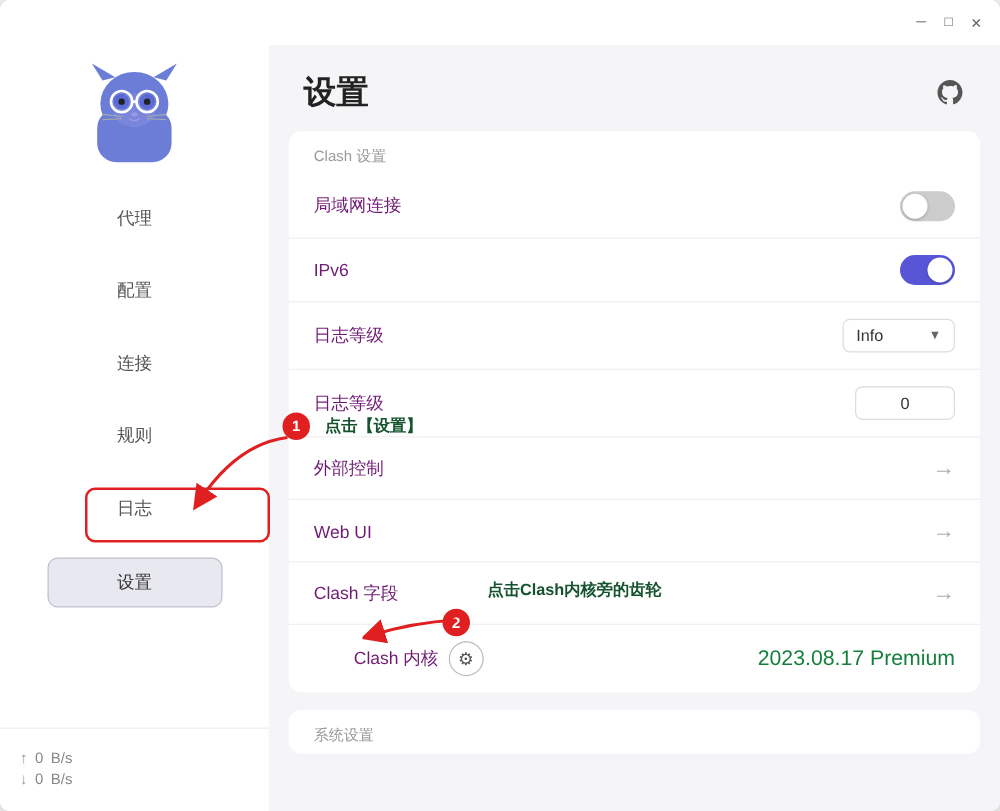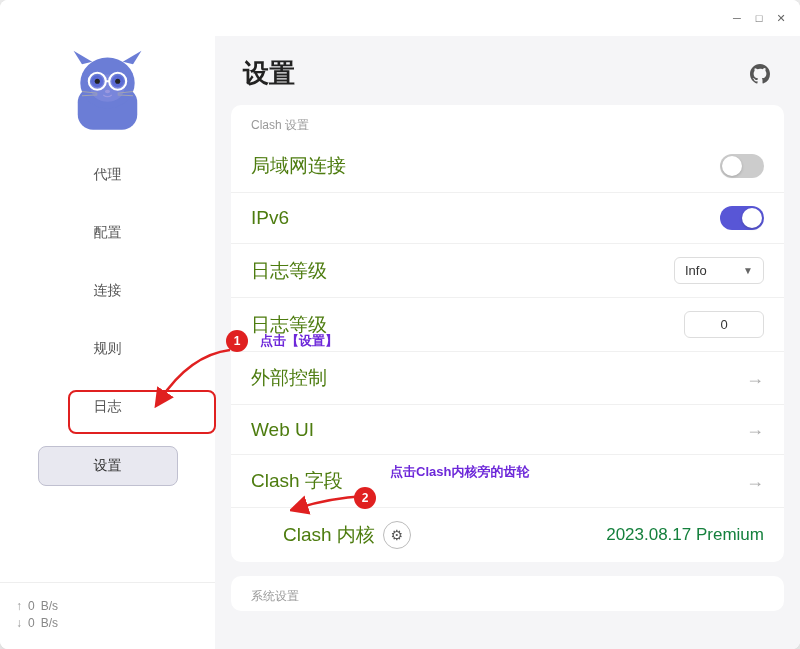--- a/index.html
+++ b/index.html
@@ -158,22 +158,22 @@
       align-items: center;
       justify-content: space-between;
       padding: 13px 20px;
       border-bottom: 1px solid #f0f0f0;
       min-height: 50px;
     }
     .setting-row:last-child {
       border-bottom: none;
     }
     .setting-label {
-      font-size: 19px;
-      color: #4d7c0f;
+      font-size: 14px;
+      color: #701a75;
     }
     
     .toggle {
       width: 44px;
       height: 24px;
       background: #ccc;
       border-radius: 12px;
       position: relative;
       cursor: pointer;
       transition: background 0.2s;
@@ -268,21 +268,21 @@
       color: #fff;
       font-size: 12px;
       font-weight: bold;
       display: flex;
       align-items: center;
       justify-content: center;
     }
     
     .ann-text {
       position: absolute;
-      color: #6d28d9;
+      color: #14532d;
       font-size: 13px;
       font-weight: 500;
       white-space: nowrap;
     }
     
     .ann-arrow {
       position: absolute;
     }
     
     .red-box {

